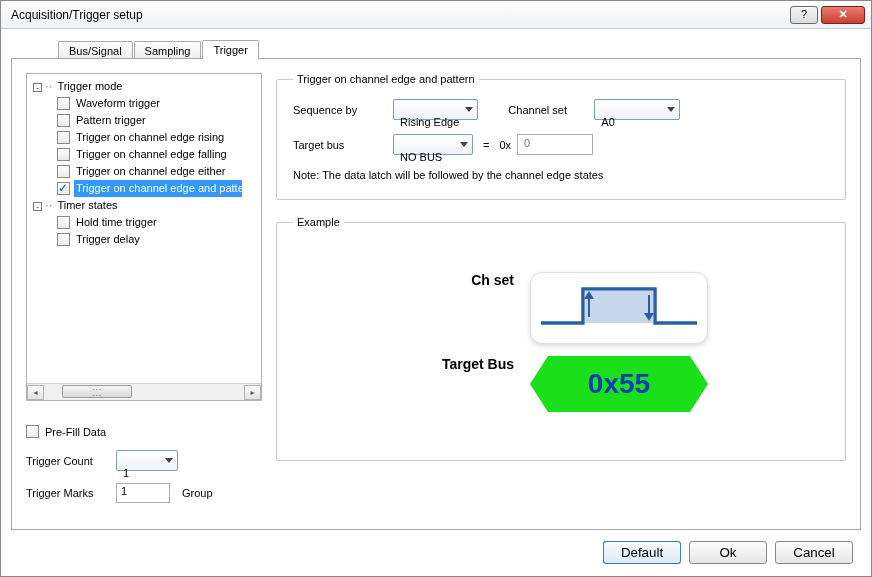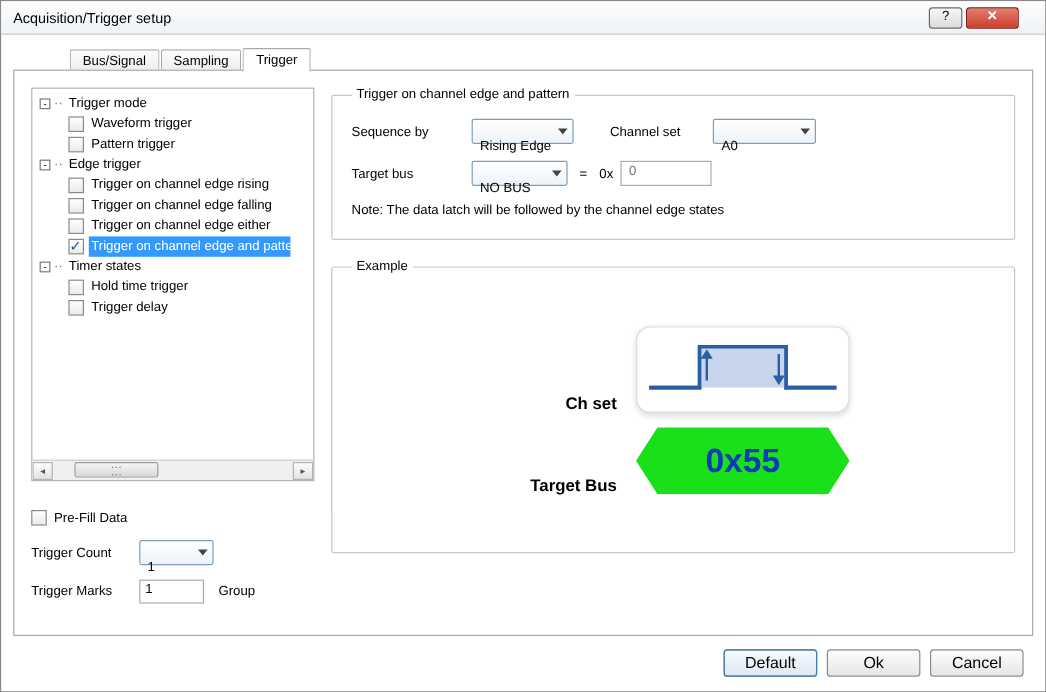--- a/index.html
+++ b/index.html
@@ -1,20 +1,20 @@
 <!DOCTYPE html>
 <html><head>
 <meta charset="utf-8">
 <style>
   * { box-sizing: border-box; }
   html, body { margin: 0; padding: 0; font-family: "Segoe UI", Tahoma, sans-serif; font-size: 11px; color: #000; }
   body { background: #fff; width: 872px; height: 577px; border: 1px solid #888; position: relative; }
 
   
-  .titlebar { height: 28px; background: linear-gradient(#fdfdfd,#eef2f6); border-bottom: 1px solid #c9c9c9; display: flex; align-items: center; padding: 0 22px 0 10px; }
+  .titlebar { height: 28px; background: linear-gradient(#fdfdfd,#eef2f6); border-bottom: 1px solid #c9c9c9; display: flex; align-items: center; padding: 0 6px 0 10px; }
   .titlebar .title { flex: 1; font-size: 12px; }
   .titlebar .win-btn { width: 40px; height: 18px; border: 1px solid #6b6b6b; border-radius: 3px; margin-left: 3px; display: flex; align-items: center; justify-content: center; background: linear-gradient(#f7f7f7,#dcdcdc); cursor: default; }
   .titlebar .win-btn.help { width: 28px; }
   .titlebar .win-btn.close { background: linear-gradient(#e97c70,#c8402e); border-color: #7a2018; color: #fff; font-weight: bold; width: 44px; }
   .titlebar .win-btn span { font-size: 11px; line-height: 1; }
 
   
   .client { position: absolute; left: 10px; right: 10px; top: 36px; bottom: 46px; }
 
   
@@ -59,21 +59,21 @@
   .form-row .flab { width: 100px; }
   .combo { height: 21px; border: 1px solid #7b9ebd; background: linear-gradient(#fff,#eef3f9); padding: 16px 18px 2px 6px; position: relative; display: inline-block; min-width: 80px; cursor: default; border-radius: 2px; }
   .combo::after { content: ""; position: absolute; right: 4px; top: 7px; border-left: 4px solid transparent; border-right: 4px solid transparent; border-top: 5px solid #444; }
   .eq { margin: 0 10px; }
   .txt { height: 21px; border: 1px solid #abadb3; background: #fff; padding: 2px 6px; width: 76px; display: inline-block; color: #777; }
 
   .note { margin-top: 2px; margin-left: 0; }
 
   
   .example-stage { height: 200px; display: flex; flex-direction: column; align-items: center; justify-content: center; gap: 12px; }
-  .ex-row { display: flex; align-items: flex-end; gap: 16px; }
+  .ex-row { display: flex; align-items: flex-start; gap: 16px; }
   .ex-lab { width: 100px; text-align: right; font-weight: bold; font-size: 14px; }
   .ex-card { width: 178px; height: 72px; border: 1px solid #ddd; border-radius: 12px; box-shadow: 0 2px 5px rgba(0,0,0,.15); background: #fff; display: flex; align-items: center; justify-content: center; }
   .ex-bus { width: 178px; height: 56px; background: #19e019; position: relative; display: flex; align-items: center; justify-content: center; clip-path: polygon(18px 0, calc(100% - 18px) 0, 100% 50%, calc(100% - 18px) 100%, 18px 100%, 0 50%); }
   .ex-bus .val { font-size: 28px; font-weight: bold; color: #0a3bb9; }
 
   
   .bottom { position: absolute; right: 18px; bottom: 12px; display: flex; gap: 8px; }
   .btn { min-width: 78px; height: 23px; border: 1px solid #8a8a8a; border-radius: 3px; background: linear-gradient(#fdfdfd,#e6e6e6); padding: 2px 14px; cursor: default; }
   .btn.default { outline: 1px solid #3c7fb1; outline-offset: -1px; background: linear-gradient(#f7fbff,#dce9f5); }
 </style>
@@ -107,23 +107,20 @@
             </div>
             <div class="child">
                 <span class="chk"></span>
                 <span class="label">Waveform trigger</span>
               </div>
             <div class="child">
                 <span class="chk"></span>
                 <span class="label">Pattern trigger</span>
               </div>
 
-            <div class="node">
-              <span class="tog">-</span><span class="dots">·· </span><span class="label">Edge trigger</span>
-            </div>
             <div class="child">
                 <span class="chk"></span>
                 <span class="label">Trigger on channel edge rising</span>
               </div>
             <div class="child">
                 <span class="chk"></span>
                 <span class="label">Trigger on channel edge falling</span>
               </div>
             <div class="child">
                 <span class="chk"></span>

